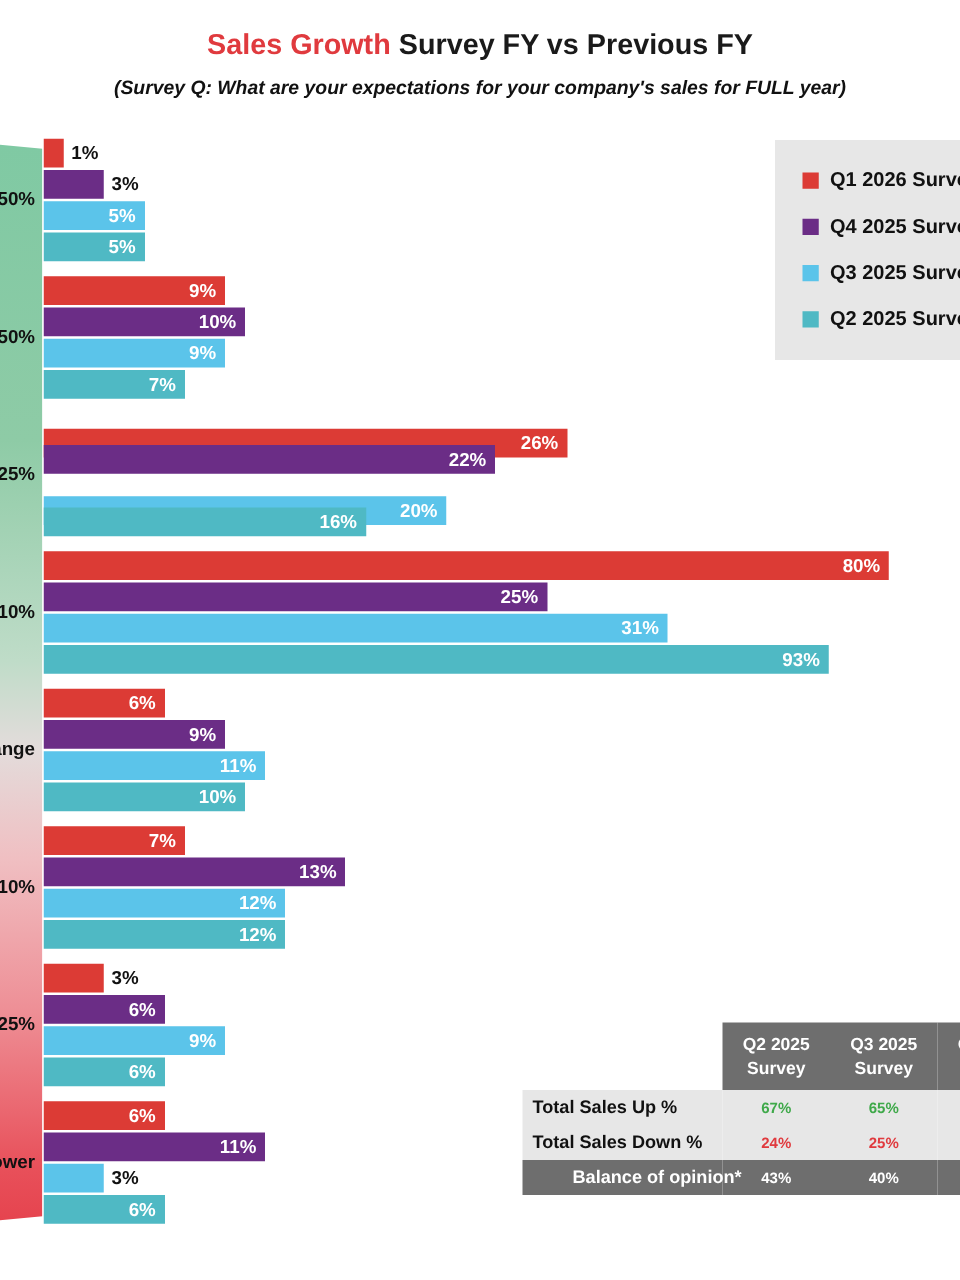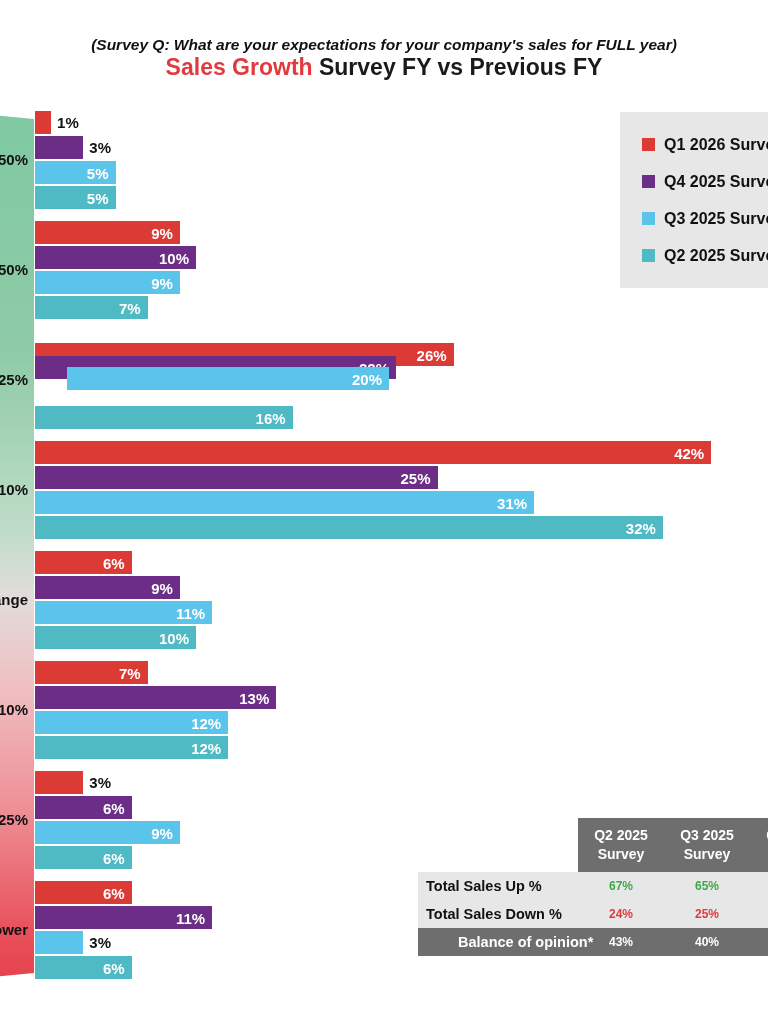--- a/index.html
+++ b/index.html
@@ -201,24 +201,24 @@
     white-space: nowrap;
   }
   .val-up   { color: #3FA94A; }
   .val-down { color: #E03A3E; }
   .val-bal  { color: #ffffff; }
 </style>
 </head>
 <body>
 
 <div id="title-block">
-  <div id="chart-subtitle">(Survey Q: What are your expectations for your company's sales for FULL year)</div>
   <div id="chart-title">
     <span class="accent">Sales Growth</span><span> Survey FY vs Previous FY</span>
   </div>
+  <div id="chart-subtitle">(Survey Q: What are your expectations for your company's sales for FULL year)</div>
 </div>
 
 <div id="plot-area">
   <div id="category-spine"></div>
   <div id="categories">
       <div class="category-label" style="top: 47px;">Up more than 50%</div>
       <div class="category-label" style="top: 157px;">Up 25% - 50%</div>
       <div class="category-label" style="top: 267px;">Up 10% - 25%</div>
       <div class="category-label" style="top: 377px;">Up 1% - 10%</div>
       <div class="category-label" style="top: 487px;">No change</div>
@@ -273,50 +273,50 @@
         <div class="bar-row" style="top: 0px; margin-top: 12px;">
           <div class="bar s-q1" style="width: 418.6px;">
             <span class="bar-label inside">26%</span>
           </div>
         </div>
         <div class="bar-row" style="top: 25px;">
           <div class="bar s-q4" style="width: 361px;">
             <span class="bar-label inside">22%</span>
           </div>
         </div>
-        <div class="bar-row" style="top: 36px; margin-left: 32px;">
+        <div class="bar-row" style="top: 66px;">
           <div class="bar s-q3" style="width: 322px;">
             <span class="bar-label inside">20%</span>
           </div>
         </div>
         <div class="bar-row" style="top: 75px;">
           <div class="bar s-q2" style="width: 257.6px;">
             <span class="bar-label inside">16%</span>
           </div>
         </div>
       </div>
       <div class="bar-group" style="top: 336px;">
         <div class="bar-row" style="top: 0px;">
           <div class="bar s-q1" style="width: 676.2px;">
-            <span class="bar-label inside">42%</span>
+            <span class="bar-label inside">80%</span>
           </div>
         </div>
         <div class="bar-row" style="top: 25px;">
           <div class="bar s-q4" style="width: 402.5px;">
             <span class="bar-label inside">25%</span>
           </div>
         </div>
         <div class="bar-row" style="top: 50px;">
           <div class="bar s-q3" style="width: 499.1px;">
             <span class="bar-label inside">31%</span>
           </div>
         </div>
         <div class="bar-row" style="top: 75px;">
           <div class="bar s-q2" style="width: 627.9px;">
-            <span class="bar-label inside">32%</span>
+            <span class="bar-label inside">93%</span>
           </div>
         </div>
       </div>
       <div class="bar-group" style="top: 446px;">
         <div class="bar-row" style="top: 0px;">
           <div class="bar s-q1" style="width: 96.6px;">
             <span class="bar-label inside">6%</span>
           </div>
         </div>
         <div class="bar-row" style="top: 25px;">

